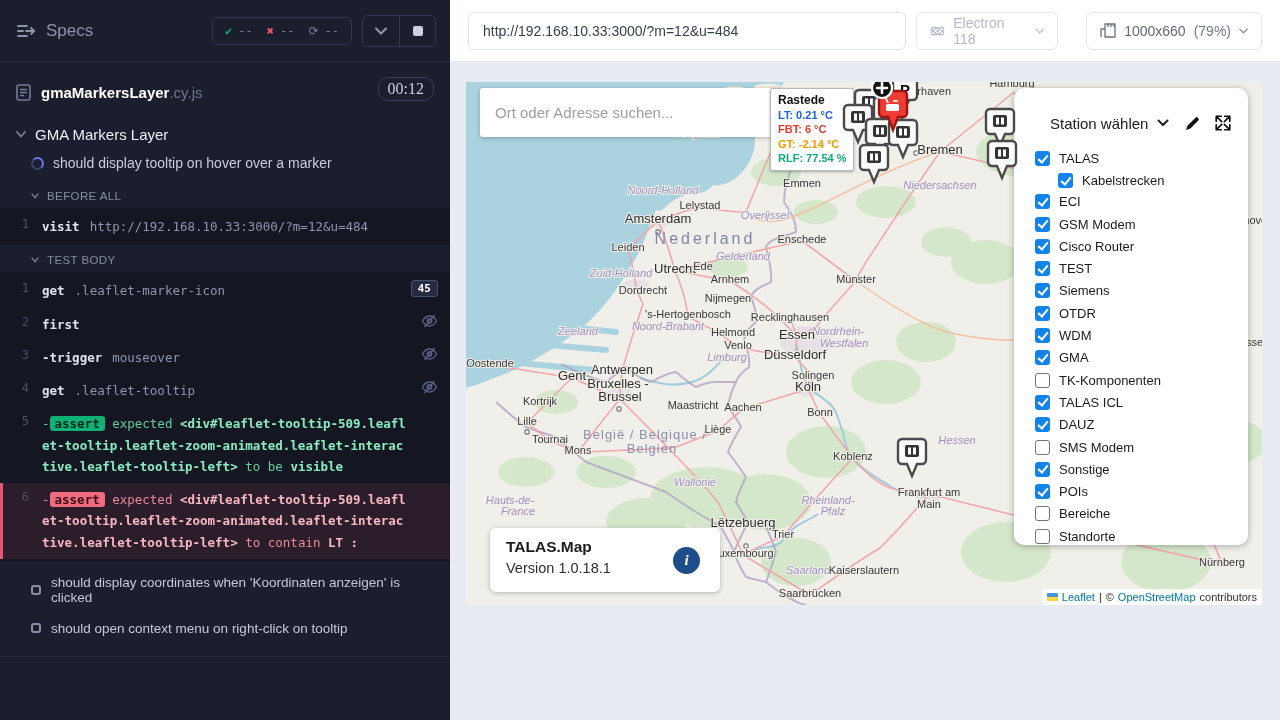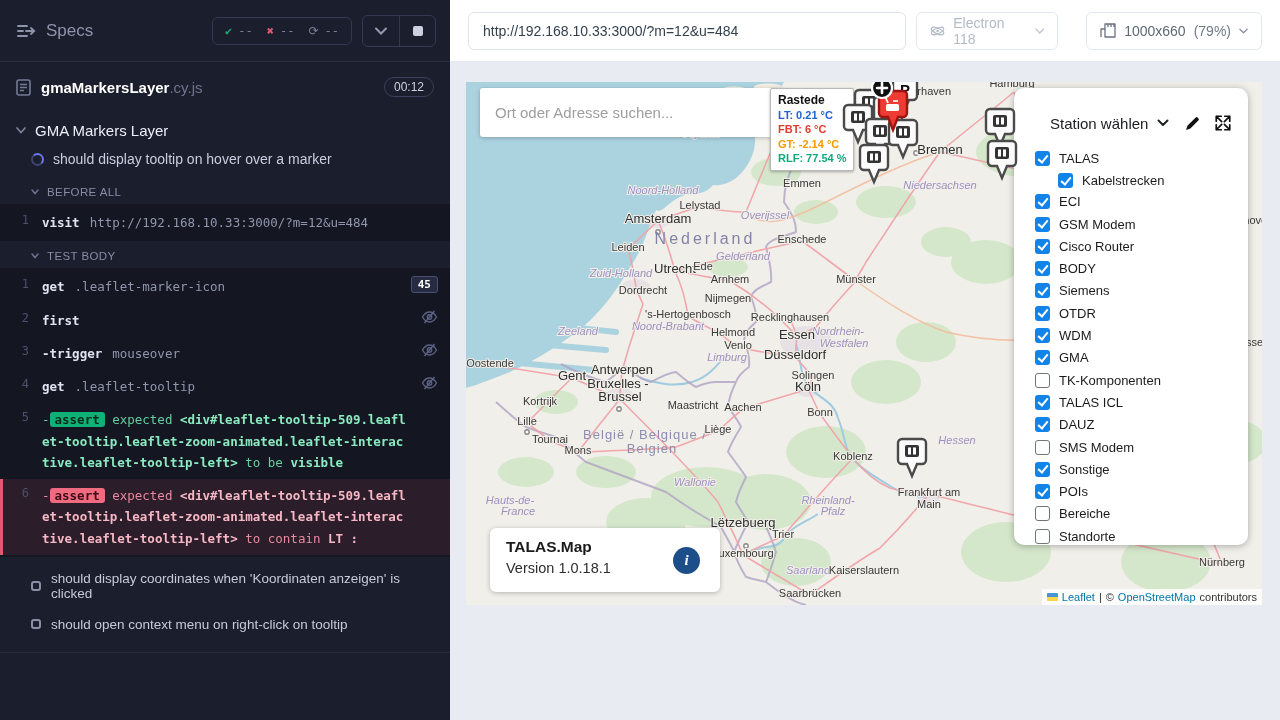--- a/index.html
+++ b/index.html
@@ -12,24 +12,24 @@
   .sb-header { height:62px; display:flex; align-items:center; padding:0 14px 0 16px; border-bottom:1px solid #2a2e42; flex:none; }
   .sb-title { font-size:17px; color:#8f94ac; margin-left:10px; }
   .sb-header-right { margin-left:auto; display:flex; gap:10px; align-items:center; }
   .stats-box { display:flex; align-items:center; gap:14px; border:1px solid #343953; border-radius:6px; padding:6px 12px; font-family:"DejaVu Sans Mono", monospace; font-size:12px; color:#7c8199; }
   .stat { display:flex; align-items:center; gap:6px; }
   .btn-group { display:flex; border:1px solid #343953; border-radius:6px; overflow:hidden; }
   .btn-group .gbtn { width:36px; height:30px; display:flex; align-items:center; justify-content:center; }
   .btn-group .gbtn + .gbtn { border-left:1px solid #343953; }
   .stop-sq { width:10px; height:10px; border-radius:2px; background:#ccd0e0; }
 
-  .spec-row { display:flex; align-items:center; padding:15px 16px; flex:none; }
+  .spec-row { display:flex; align-items:flex-end; padding:15px 16px; flex:none; }
   .spec-name { font-size:15px; font-weight:bold; color:#ffffff; margin-left:10px; }
   .spec-ext { font-size:15px; color:#6f7590; font-weight:normal; }
-  .time-pill { margin-left:auto; border:1px solid #3a3f5b; border-radius:10px; padding:2px 9px; font-size:12px; color:#ced2e4; }
+  .time-pill { margin-left:auto; border:1px solid #3a3f5b; border-radius:10px; padding:2px 9px; font-size:16px; color:#ced2e4;font-family:Liberation Serif, serif; }
 
   .suite-row { display:flex; align-items:center; gap:9px; padding:10px 16px 8px 16px; font-size:15px; color:#eceef8; }
   .test-row { display:flex; align-items:center; gap:9px; padding:4px 16px 10px 31px; font-size:14px; color:#c9cde0; }
   .spin-ring { width:13px; height:13px; border-radius:50%; border:2px solid #3d4470; border-top-color:#6b76f0; border-right-color:#6b76f0; flex:none; }
   .section-hdr { display:flex; align-items:center; gap:8px; padding:9px 16px 6px 31px; font-size:11.5px; letter-spacing:.4px; color:#878ca6; }
   .cmd-block { background:#141722; padding:2px 0; }
   .cmd-row { display:flex; position:relative; padding:6px 0; }
   .cmd-num { flex:0 0 42px; text-align:right; padding-right:13px; font-family:"DejaVu Sans Mono", monospace; font-size:12px; color:#4c516c; padding-top:1px; }
   .cmd-body { flex:1; font-family:"DejaVu Sans Mono", monospace; font-size:12.5px; line-height:1.7; color:#9095ad; padding-right:40px; word-break:break-all; }
   .cmd-method { font-weight:bold; color:#dfe2f0; margin-right:10px; }
@@ -585,21 +585,21 @@
               <label class="chk-row">
                 <span class="cb on"></span>
                 <span>GSM Modem</span>
               </label>
               <label class="chk-row">
                 <span class="cb on"></span>
                 <span>Cisco Router</span>
               </label>
               <label class="chk-row">
                 <span class="cb on"></span>
-                <span>BODY</span>
+                <span>TEST</span>
               </label>
               <label class="chk-row">
                 <span class="cb on"></span>
                 <span>Siemens</span>
               </label>
               <label class="chk-row">
                 <span class="cb on"></span>
                 <span>OTDR</span>
               </label>
               <label class="chk-row">

